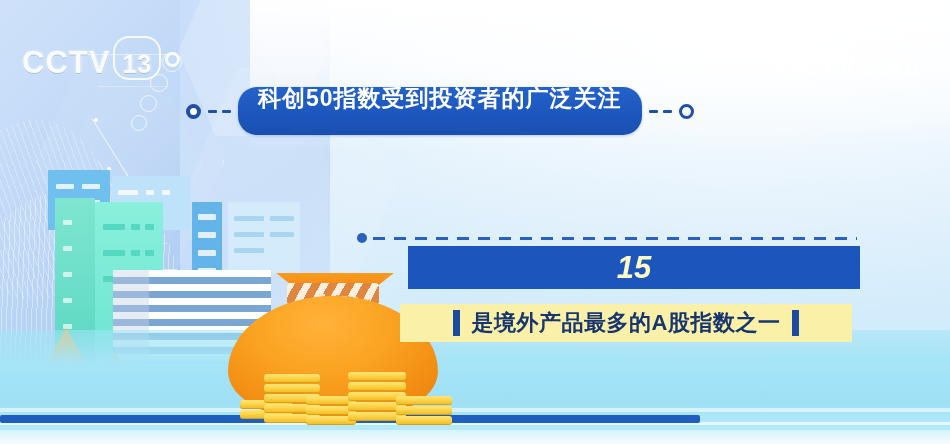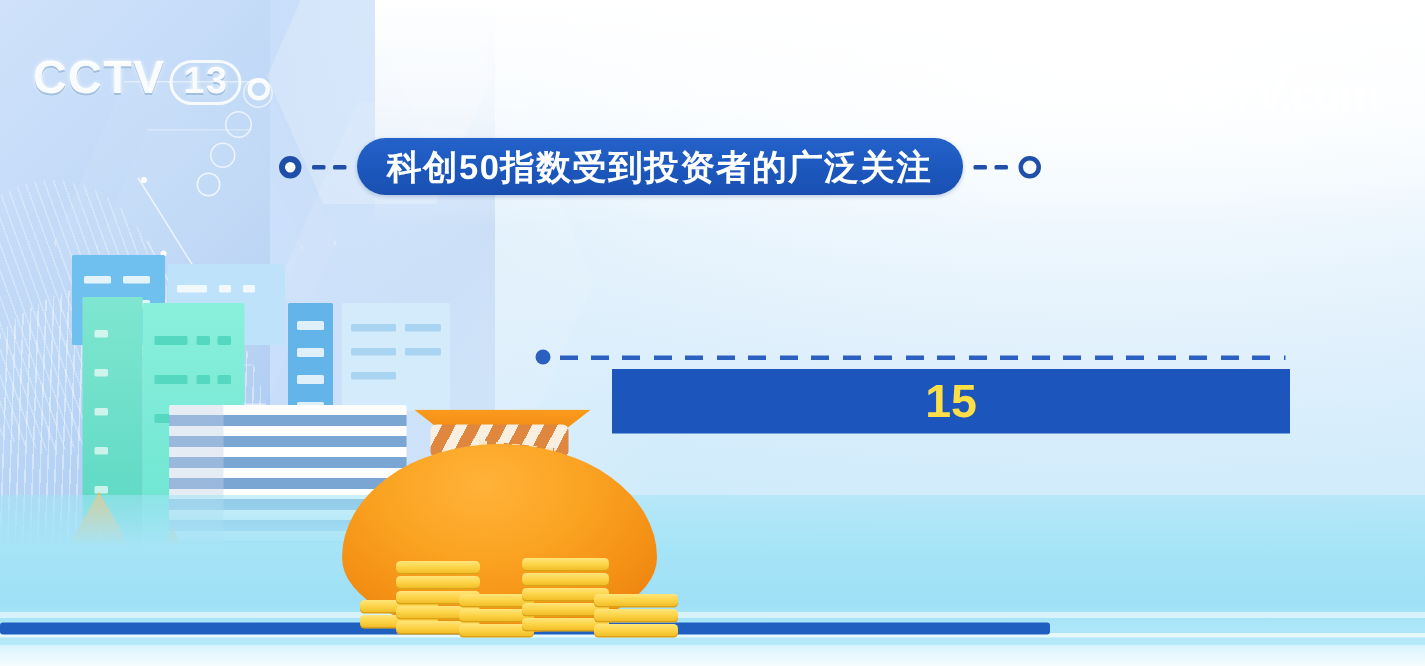--- a/index.html
+++ b/index.html
@@ -67,21 +67,21 @@
   
   .logo{position:absolute;left:22px;top:36px;width:160px;height:62px;}
   .logo .lg-main{
     font-size:31px;font-weight:bold;letter-spacing:1px;
     color:rgba(255,255,255,.92);
     text-shadow:0 1px 0 rgba(120,160,200,.55),0 0 3px rgba(255,255,255,.8);
     line-height:1;
   }
   .logo .lg-13{
     display:inline-block;border:2px solid rgba(255,255,255,.85);
-    border-radius:16px;padding:0px 7px 1px 7px;margin-left:3px;font-size:25px;
+    border-radius:16px;padding:14px 7px 1px 7px;margin-left:3px;font-size:25px;
   }
   .logo .lg-sub{
     margin-top:5px;margin-left:36px;font-size:20px;font-weight:bold;
     color:rgba(255,255,255,.88);letter-spacing:9px;
     text-shadow:0 1px 0 rgba(120,160,200,.5);
   }
 
   
   .watermark{
     position:absolute;left:778px;top:44px;width:168px;height:40px;
@@ -121,21 +121,21 @@
     box-shadow:inset 0 -1px 0 rgba(190,130,10,.45);}
 
   
   .title-wrap{position:absolute;left:186px;top:92px;height:38px;display:flex;align-items:center;}
   .dot-solid{width:15px;height:15px;border-radius:50%;background:#fff;border:4px solid #1f4fa8;box-sizing:border-box;}
   .dot-hollow{width:15px;height:15px;border-radius:50%;background:transparent;border:3.5px solid #1f4fa8;box-sizing:border-box;}
   .dash-seg{display:flex;align-items:center;gap:5px;margin:0 7px;}
   .dash-seg i{display:block;width:9px;height:3px;background:#1f4fa8;border-radius:1px;}
   .title-pill{
     background:linear-gradient(180deg,#2462c9 0%,#1c57bd 55%,#1a4fb0 100%);
-    border-radius:19px;height:38px;display:flex;align-items:center;
+    border-radius:19px;height:48px;display:flex;
     padding:0 20px;box-shadow:0 1px 3px rgba(20,60,130,.25);
   }
   .title-pill span{
     color:#fff;font-size:23px;font-weight:bold;letter-spacing:1px;
     white-space:nowrap;line-height:1;
   }
 
   
   .body-text{
     position:absolute;left:383px;top:165px;width:460px;
@@ -147,21 +147,21 @@
   .sep .sdot{width:10px;height:10px;border-radius:50%;background:#2b5fc0;flex:none;}
   .sep .sline{flex:1;height:3px;margin-left:6px;
     background:repeating-linear-gradient(90deg,#2b5fc0 0px,#2b5fc0 12px,transparent 12px,transparent 21px);}
 
   
   .bluebar{
     position:absolute;left:408px;top:246px;width:452px;height:43px;
     background:#1c56bd;display:flex;align-items:center;justify-content:center;
   }
   .bluebar .bb-text{color:#fff;font-size:25px;font-weight:bold;letter-spacing:1px;white-space:nowrap;}
-  .bluebar .bb-num{color:#fde047;font-size:31px;font-weight:bold;padding:0 2px;}
+  .bluebar .bb-num{color:#fef9c3;font-size:31px;font-weight:bold;padding:0 2px;font-style:italic;}
 
   
   .yellowbar{
     position:absolute;left:400px;top:304px;width:452px;height:38px;
     background:#fbf0a8;display:flex;align-items:center;justify-content:center;gap:12px;
   }
   .tick{width:7px;height:26px;background:#1b4a9e;flex:none;}
   .yellowbar .yb-text{color:#17356f;font-size:22px;font-weight:bold;letter-spacing:.5px;white-space:nowrap;}
 
   
@@ -335,14 +335,19 @@
 
   <div class="sep">
     <div class="sdot"></div>
     <div class="sline"></div>
   </div>
 
   <div class="bluebar">
     <span class="bb-num">15</span>
   </div>
 
+  <div class="yellowbar">
+    <div class="tick"></div>
+    <span class="yb-text">是境外产品最多的A股指数之一</span>
+    <div class="tick"></div>
+  </div>
 
 </div>
 
 </body></html>

